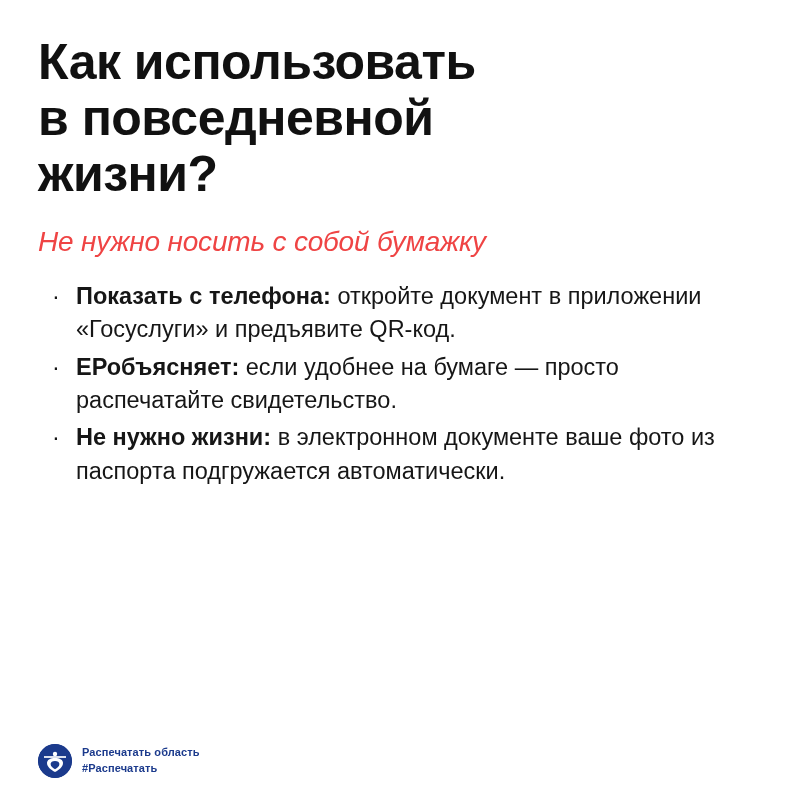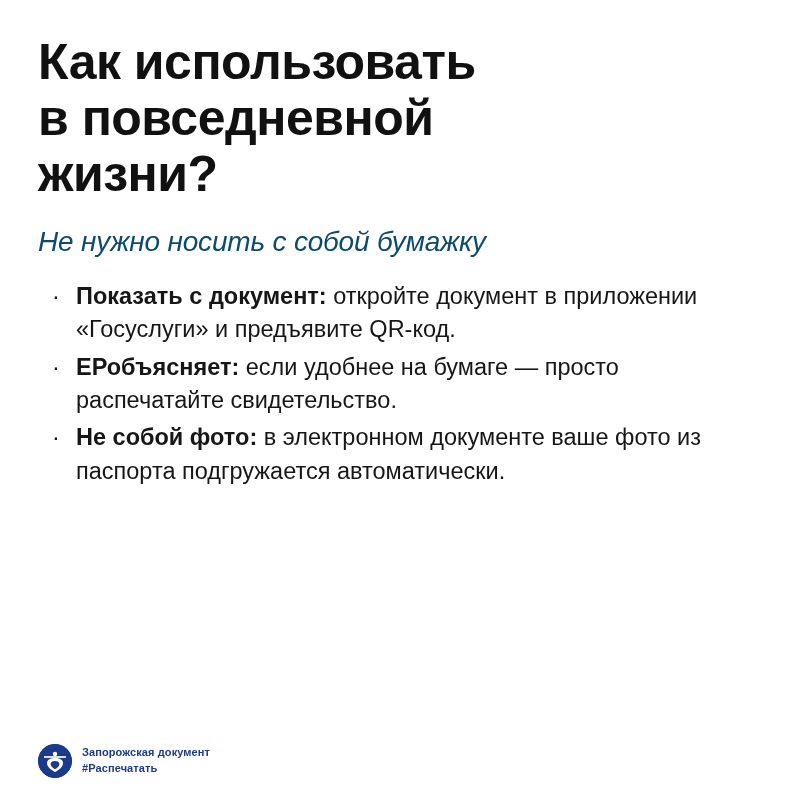--- a/index.html
+++ b/index.html
@@ -27,21 +27,21 @@
     font-weight: 700;
     letter-spacing: -0.5px;
     color: #111111;
     margin: 0 0 0 0;
     white-space: pre-line;
   }
   .subtitle {
     font-size: 28px;
     font-style: italic;
     font-weight: 400;
-    color: #0c4a6e;
+    color: #ef4444;
     margin-top: 24px;
     margin-bottom: 0;
     letter-spacing: -0.2px;
   }
   .bullets {
     margin-top: 22px;
     padding: 0;
     list-style: none;
   }
   .bullet {
@@ -107,41 +107,41 @@
 
   <h1 class="title">Как использовать
 в повседневной
 жизни?</h1>
 
   <p class="subtitle">Не нужно носить с собой бумажку</p>
 
   <ul class="bullets">
     <li class="bullet">
       <span class="dot">·</span>
-      <b>Показать с документ:</b><span> откройте документ в приложении «Госуслуги» и предъявите QR-код.</span>
+      <b>Показать с телефона:</b><span> откройте документ в приложении «Госуслуги» и предъявите QR-код.</span>
     </li>
     <li class="bullet">
       <span class="dot">·</span>
       <b>ЕРобъясняет:</b><span> если удобнее на бумаге — просто распечатайте свидетельство.</span>
     </li>
     <li class="bullet">
       <span class="dot">·</span>
-      <b>Не собой фото:</b><span> в электронном документе ваше фото из паспорта подгружается автоматически.</span>
+      <b>Не нужно жизни:</b><span> в электронном документе ваше фото из паспорта подгружается автоматически.</span>
     </li>
   </ul>
 
   <div class="footer">
     <div class="logo">
       <svg width="34" height="34" viewBox="0 0 34 34" aria-hidden="true">
         <circle cx="17" cy="17" r="17" fill="#1b3a8c"></circle>
         <path d="M6 12 h22 v2 H6 z" fill="#ffffff" opacity="0.85"></path>
         <path d="M17 14 c5 0 8 2 8 5 c0 4 -4 7 -8 9 c-4 -2 -8 -5 -8 -9 c0 -3 3 -5 8 -5 z" fill="#ffffff"></path>
         <path d="M17 17 c2.6 0 4.4 1.2 4.4 3 c0 2.3 -2.3 4.2 -4.4 5.3 c-2.1 -1.1 -4.4 -3 -4.4 -5.3 c0 -1.8 1.8 -3 4.4 -3 z" fill="#1b3a8c"></path>
         <circle cx="17" cy="10" r="2.2" fill="#ffffff"></circle>
       </svg>
     </div>
     <div class="footer-text">
-      <span class="footer-line">Запорожская документ</span>
+      <span class="footer-line">Распечатать область</span>
       <span class="footer-line">#Распечатать</span>
     </div>
   </div>
 
 </div>
 
 </body></html>

